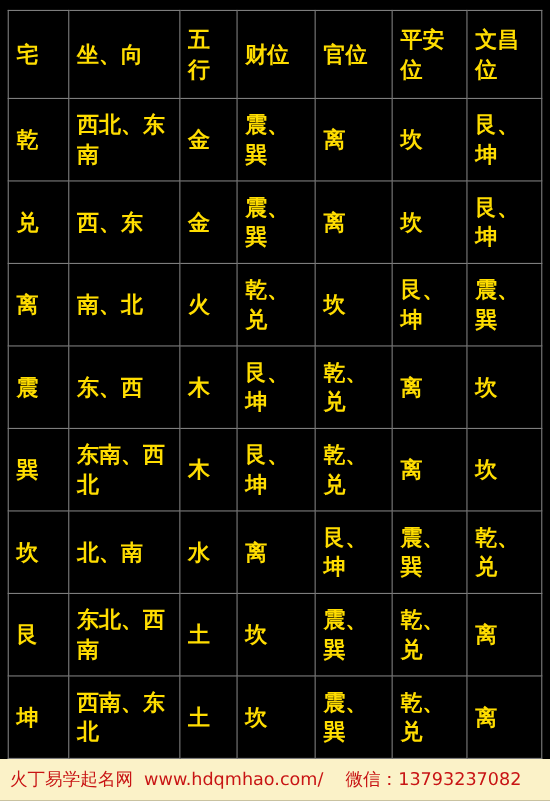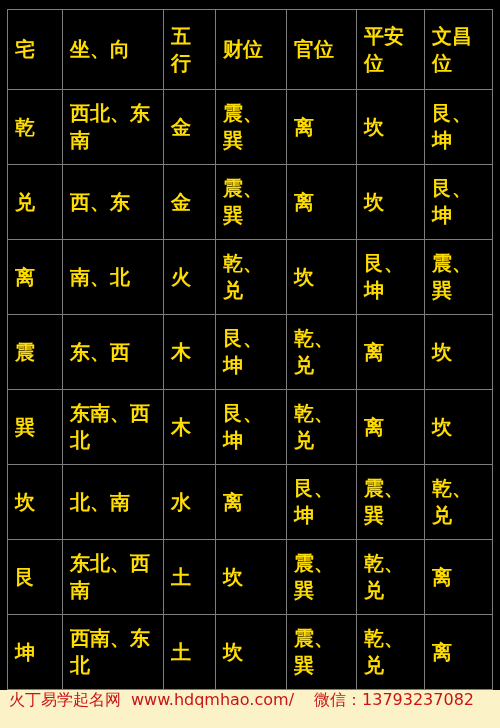--- a/index.html
+++ b/index.html
@@ -76,20 +76,21 @@
 
   
   #footer {
     position: absolute;
     left: 0;
     top: 690px;
     width: 500px;
     height: 38px;
     background: #fbf2c8;
     display: flex;
+    align-items: center;
     box-sizing: border-box;
   }
   #footer .foot-text {
     color: #c81414;
     font-size: 16px;
     white-space: nowrap;
     padding-left: 9px;
     letter-spacing: 0px;
     font-family: "DejaVu Sans", "Liberation Sans", sans-serif;
   }

